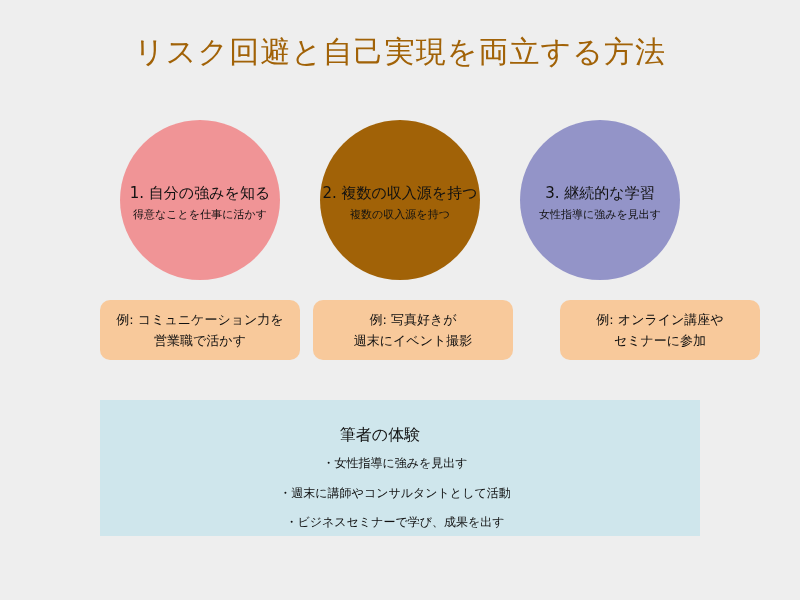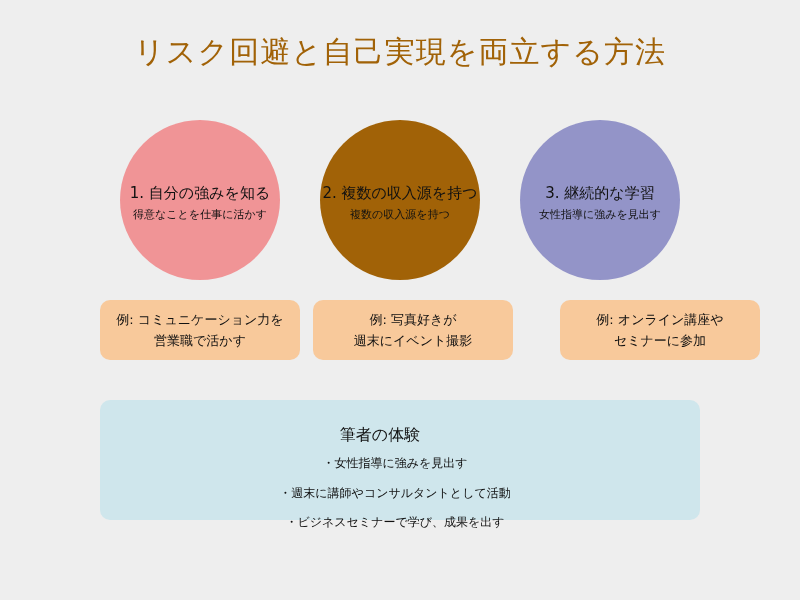--- a/index.html
+++ b/index.html
@@ -65,22 +65,22 @@
       align-items: center;
       font-size: 13px;
       line-height: 21px;
       text-align: center;
     }
     .panel {
       position: absolute;
       left: 100px;
       top: 400px;
       width: 600px;
-      height: 120px;
-      border-radius: 10px;
+      height: 136px;
+      border-radius: 0;
     }
     .panel-heading {
       position: absolute;
       left: 0;
       width: 600px;
       top: 24px;
       text-align: center;
       font-size: 16px;
       line-height: 22px;
       padding-right: 40px;

